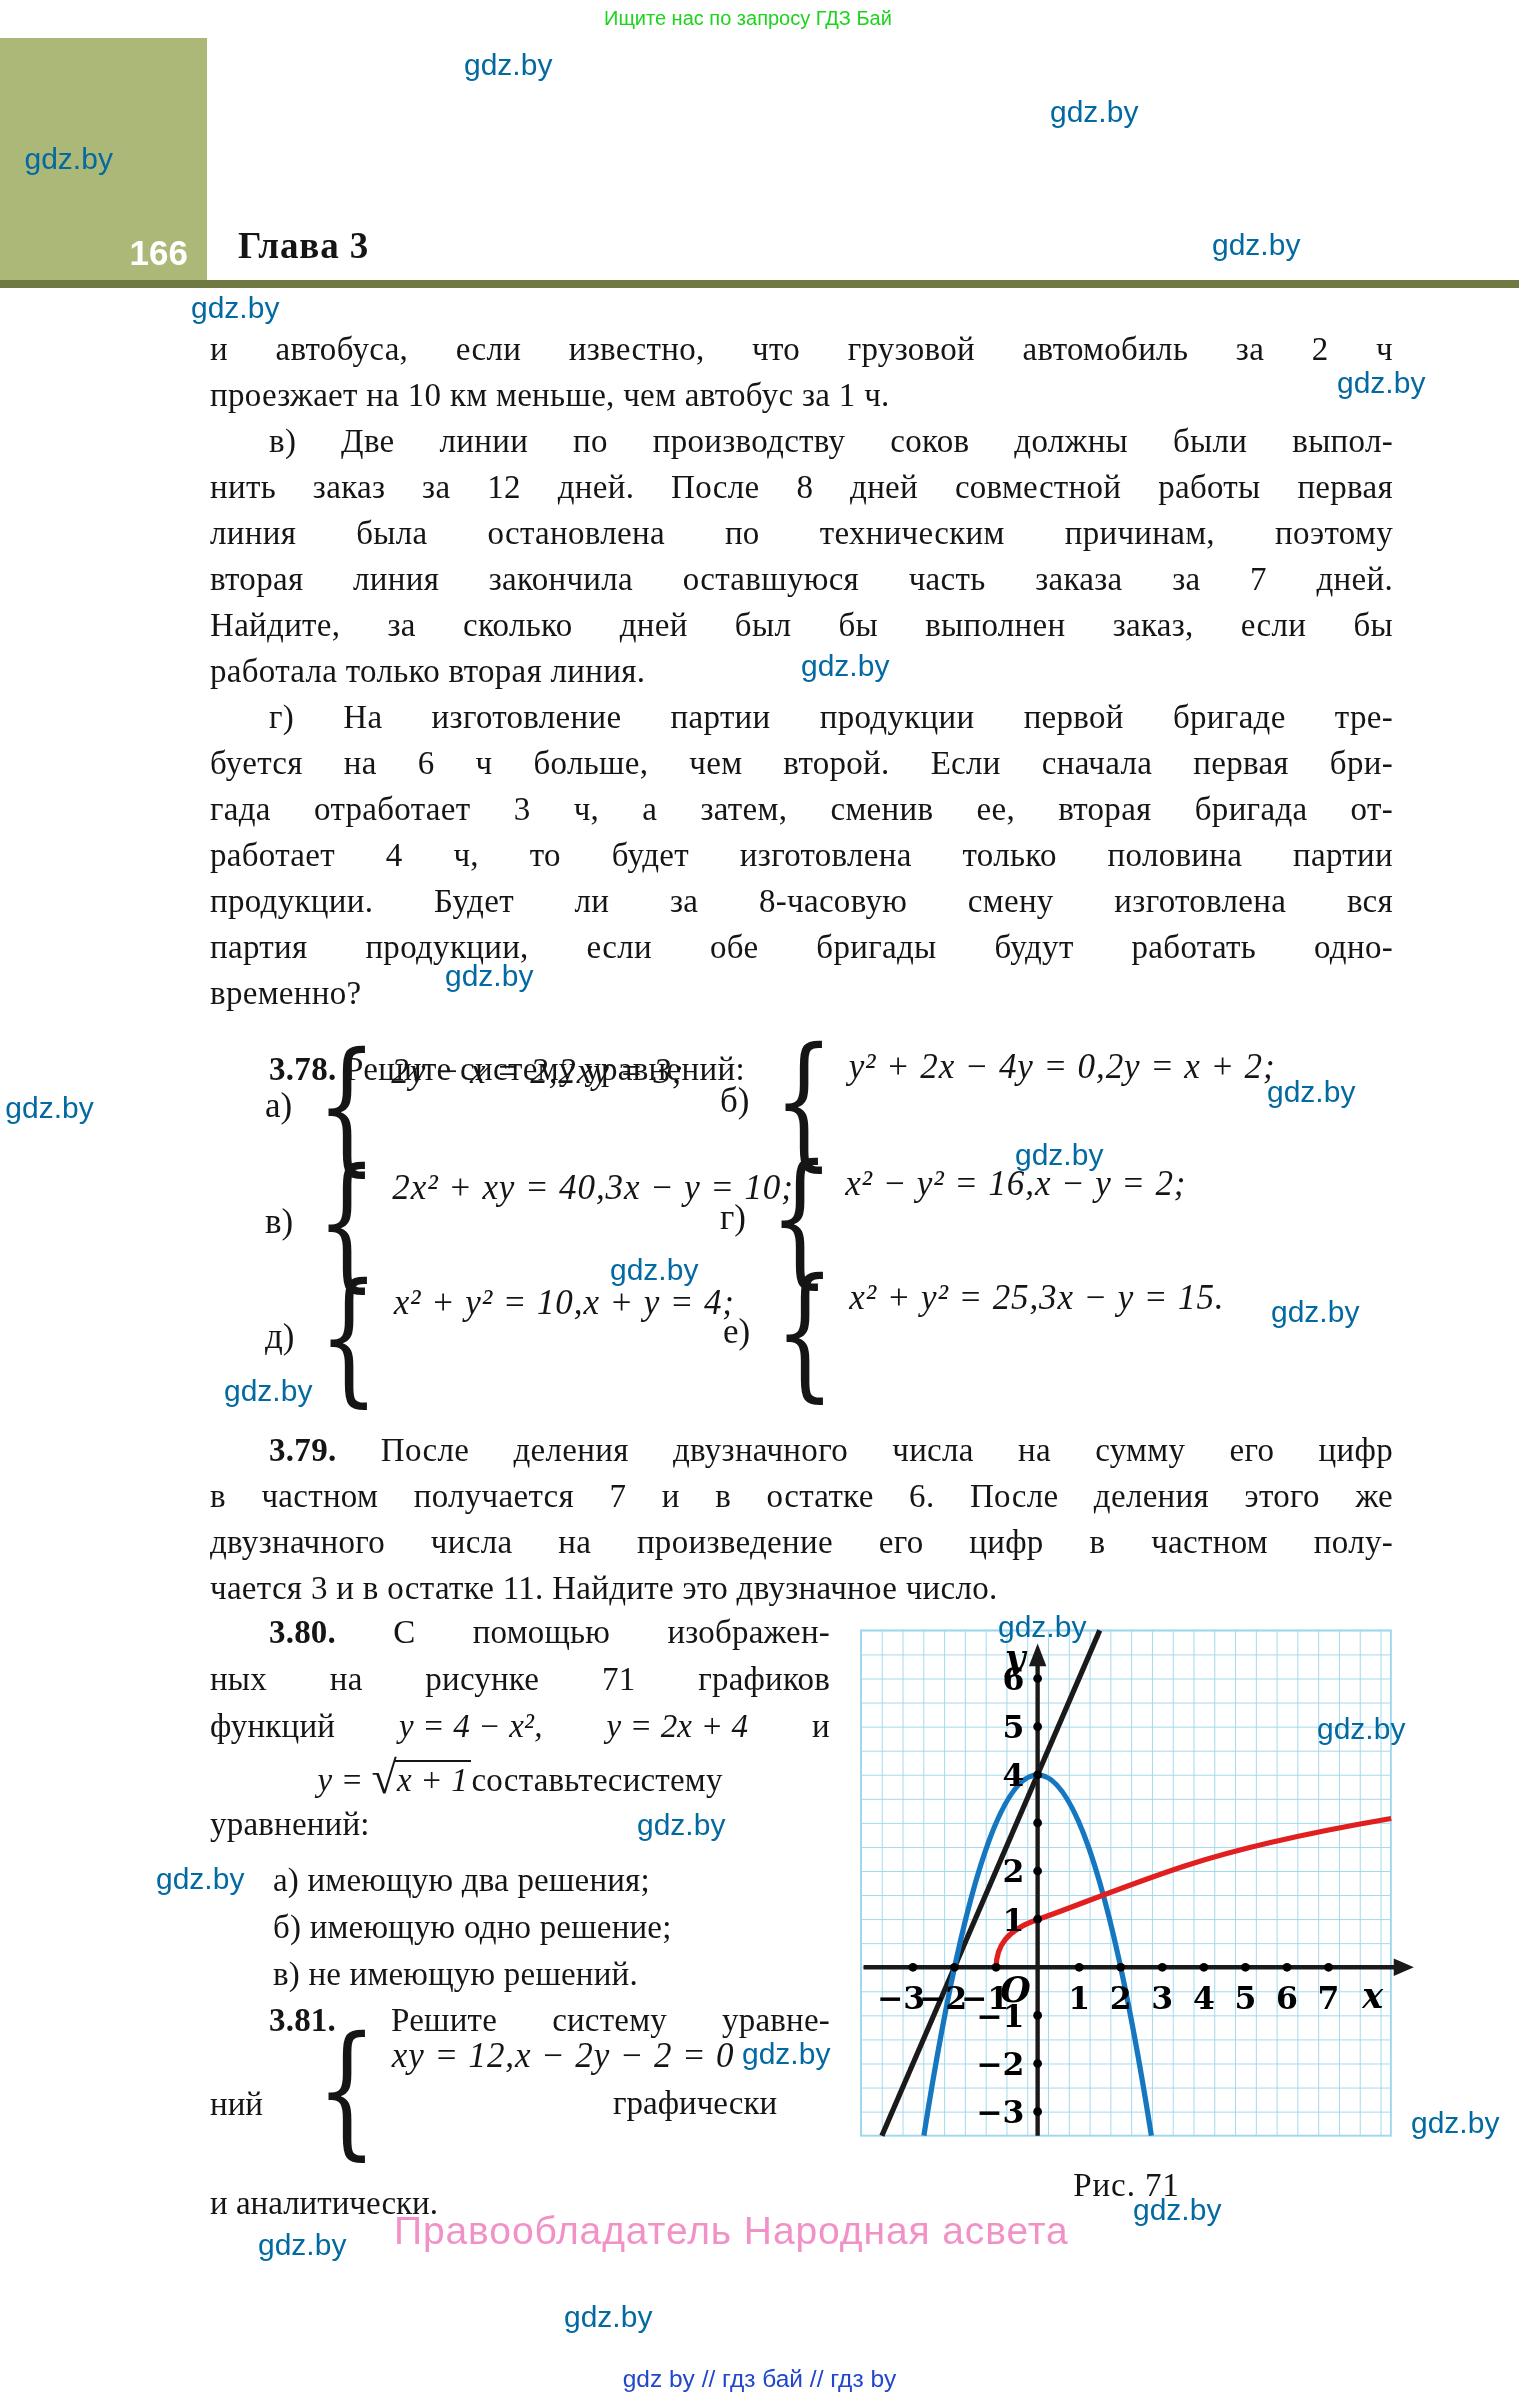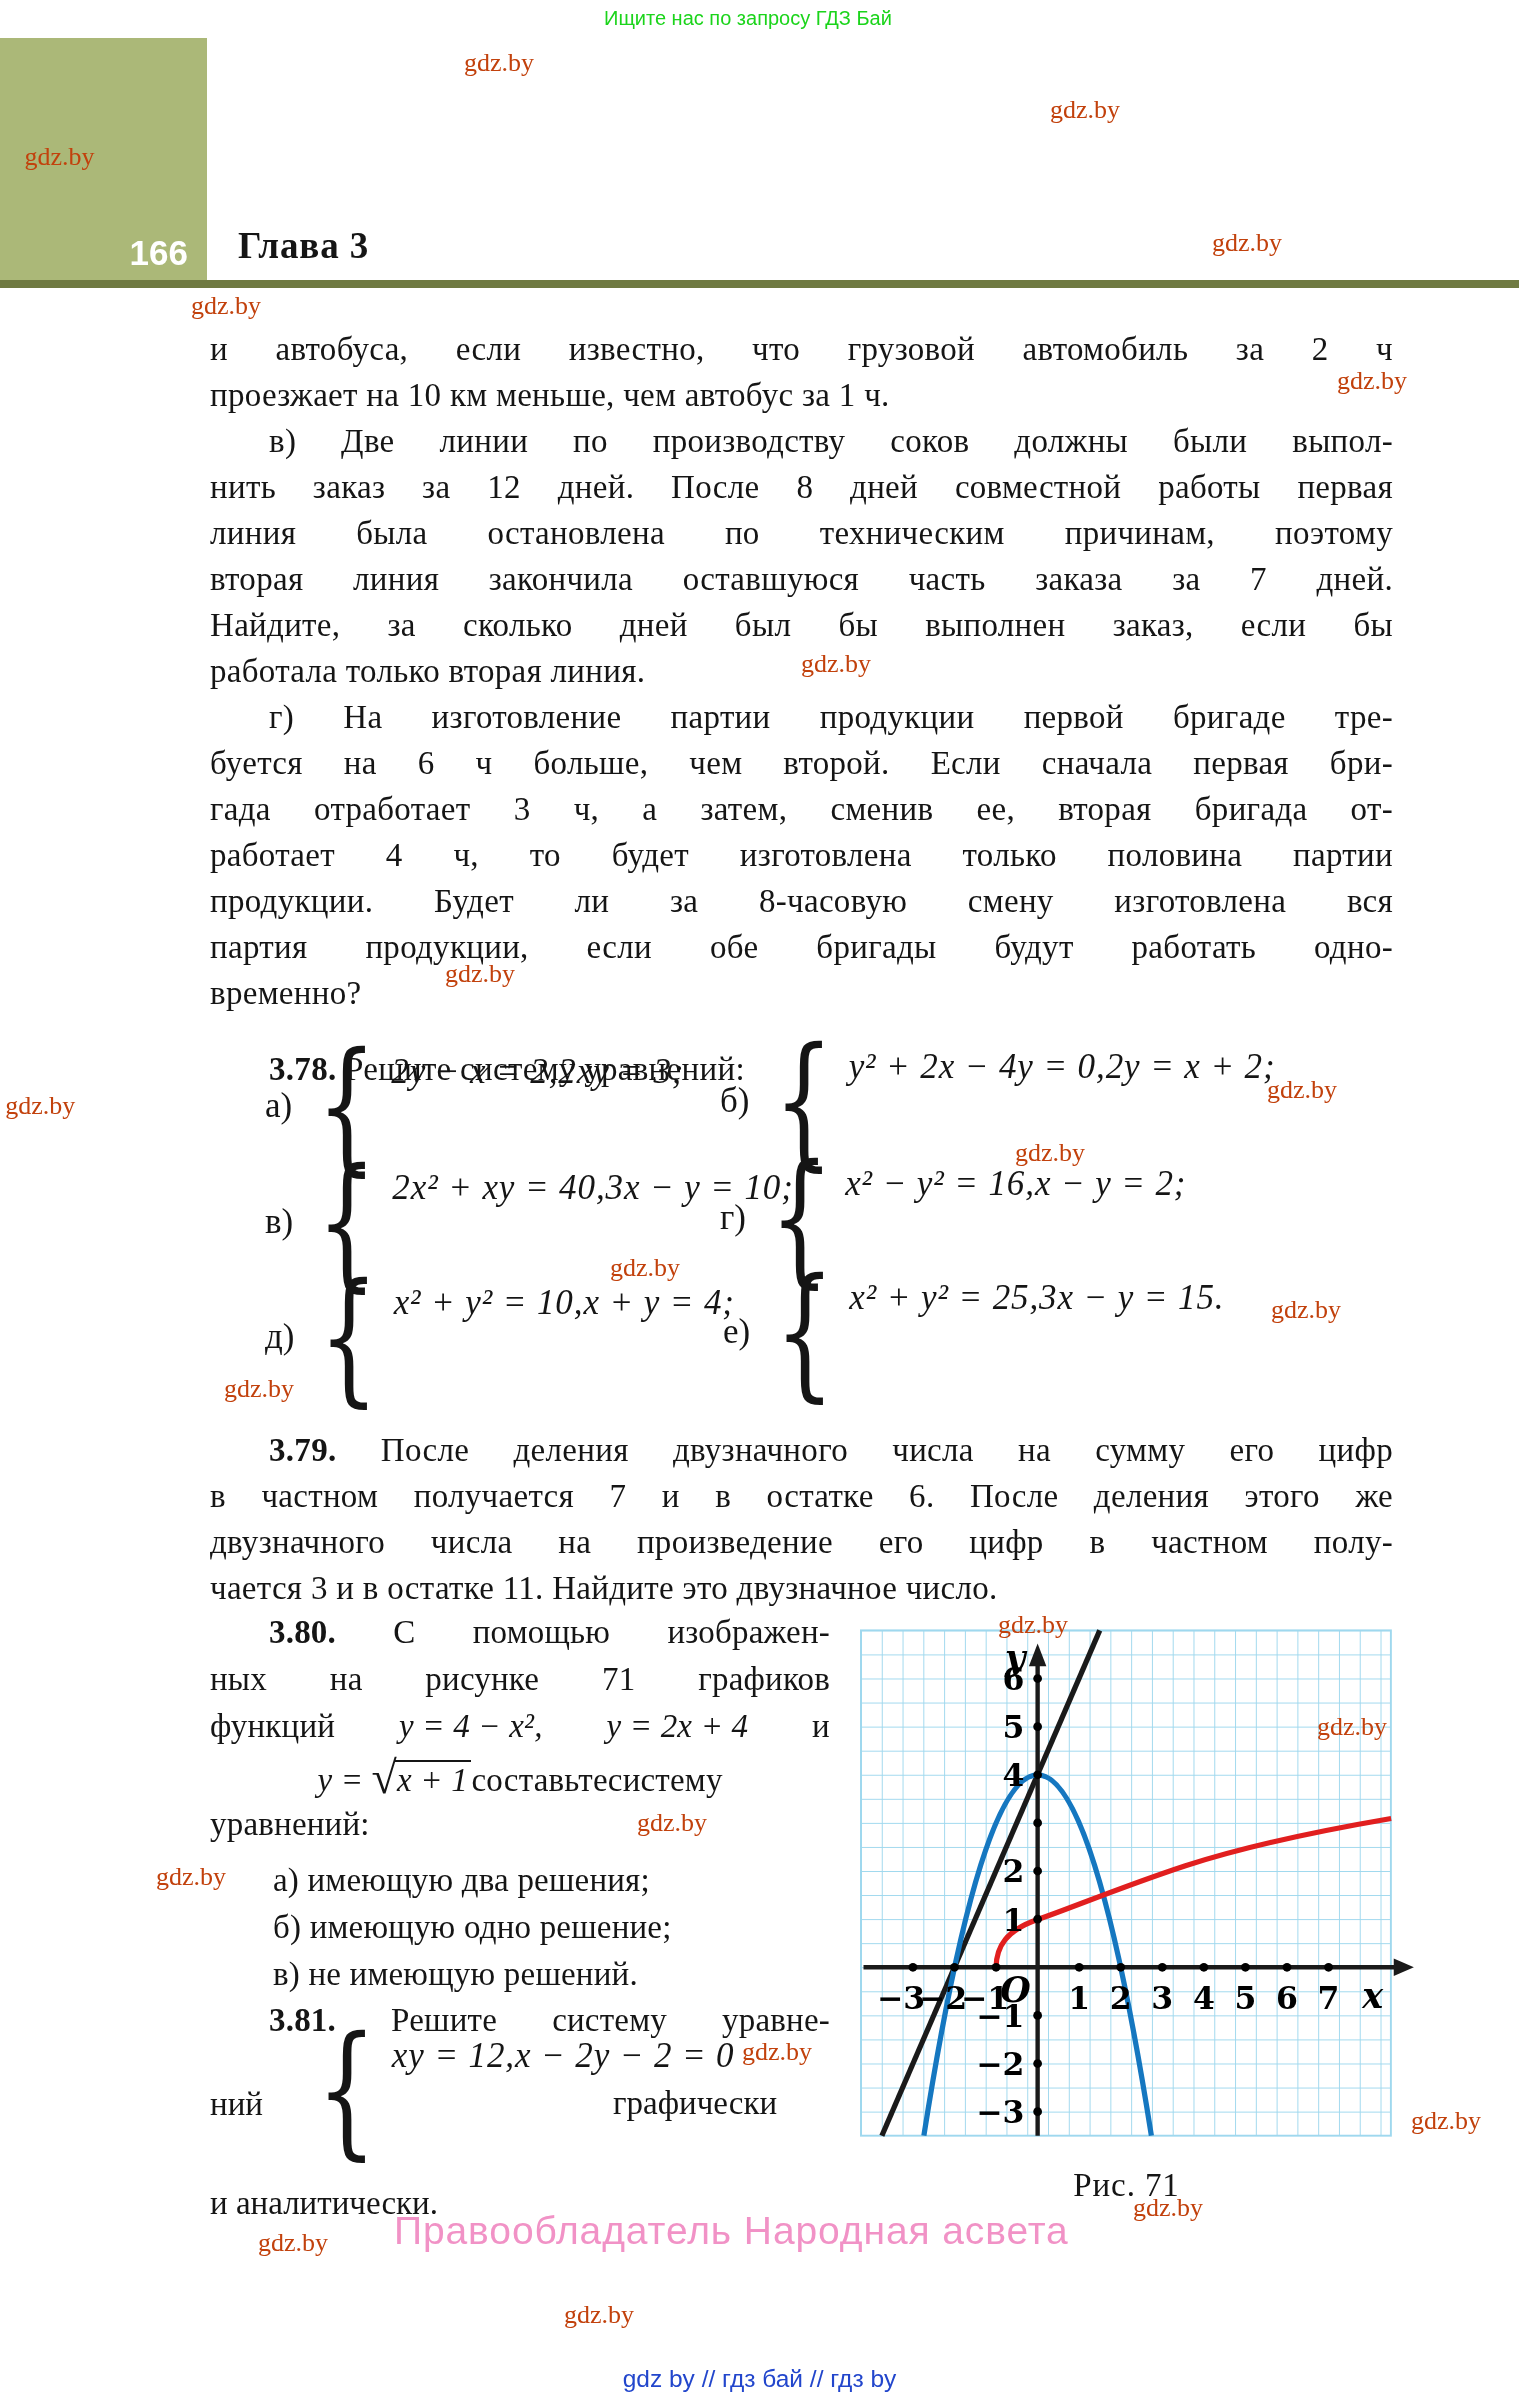--- a/index.html
+++ b/index.html
@@ -10,22 +10,22 @@
     font-family:"Liberation Serif", serif;
   }
   .abs { position:absolute; }
 
   
   .promo {
     font-family:"Liberation Sans", sans-serif;
     font-size:20px; color:#1bd41b; white-space:nowrap;
   }
   .wm {
-    position:absolute; font-family:Liberation Serif, serif;
-    font-size:26px; color:#c2410c; white-space:nowrap; z-index:30;
+    position:absolute; font-family:Liberation Sans, sans-serif;
+    font-size:30px; color:#0369a1; white-space:nowrap; z-index:30;
   }
 
   
   .olive-box { left:0; top:38px; width:207px; height:242px; background:#abb878; z-index:1; }
   .page-num {
     position:absolute; right:19px; bottom:7px; color:#ffffff;
     font-family:"Liberation Sans", sans-serif; font-weight:bold; font-size:35px;
   }
   .chapter { left:238px; top:224px; font-weight:bold; font-size:37px; letter-spacing:0.9px; }
   .rule { left:0; top:280px; width:1519px; height:7.9px; background:#6f7a42; }

